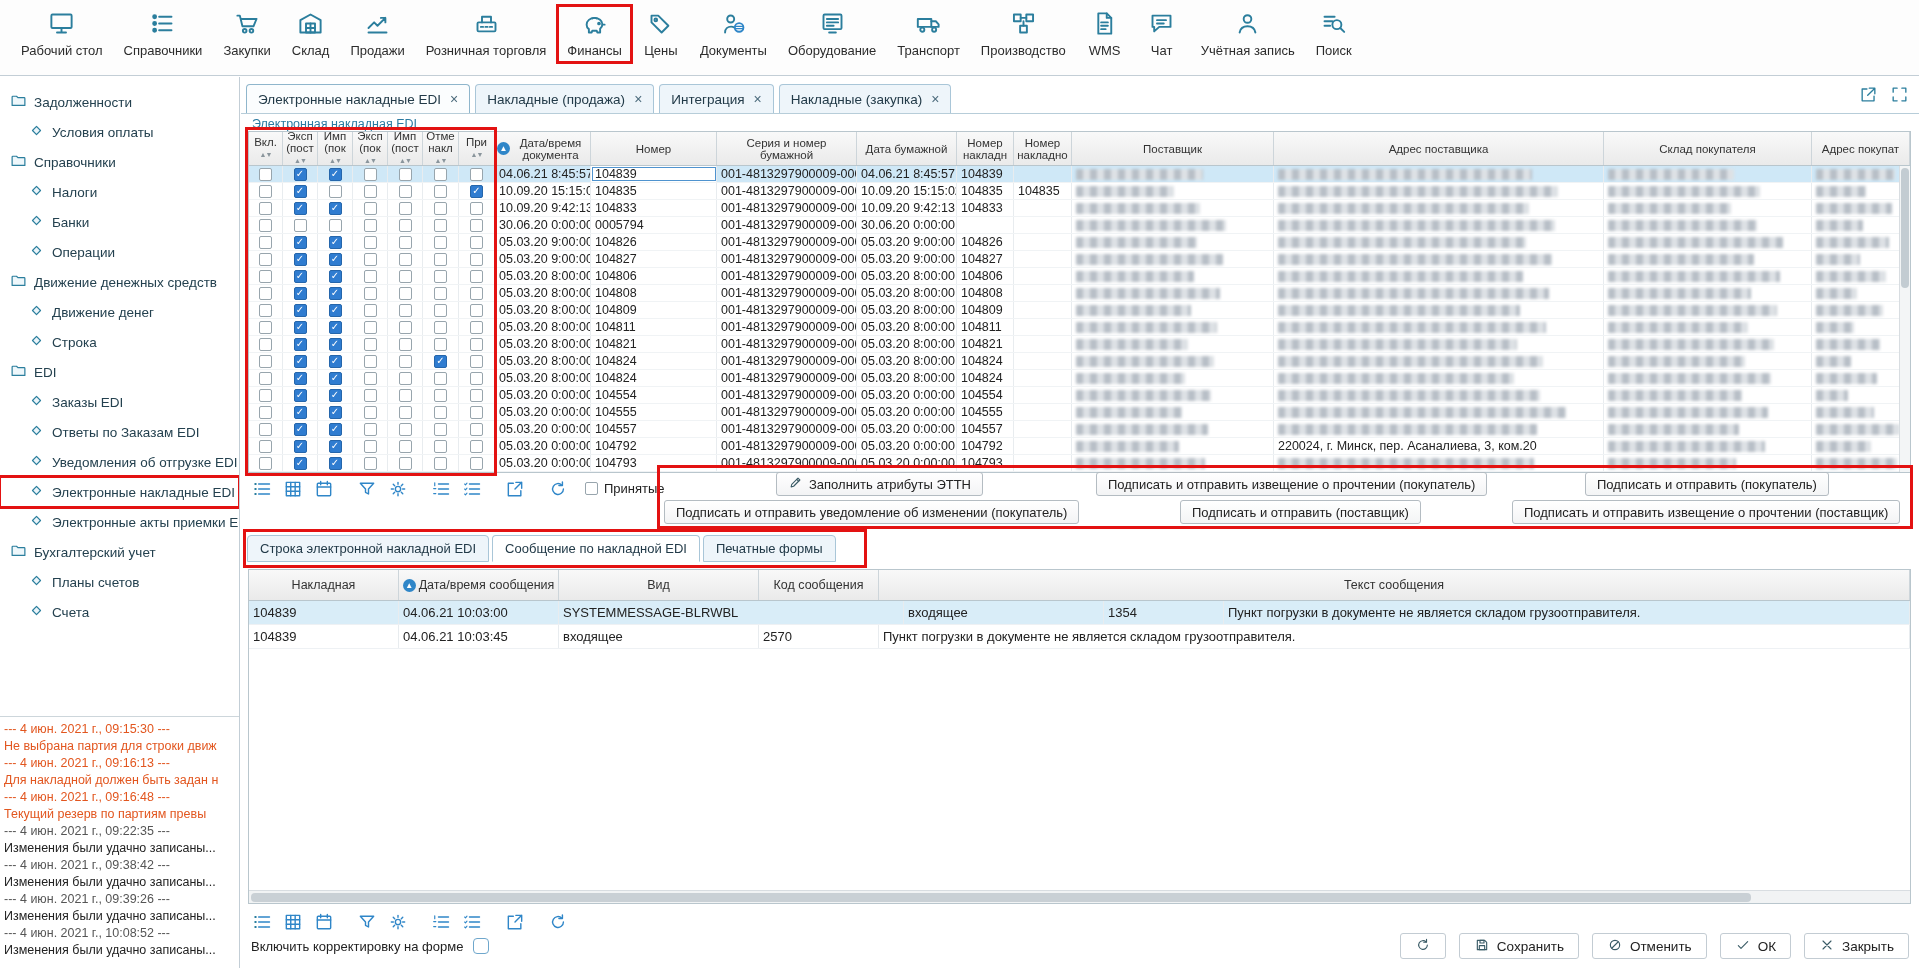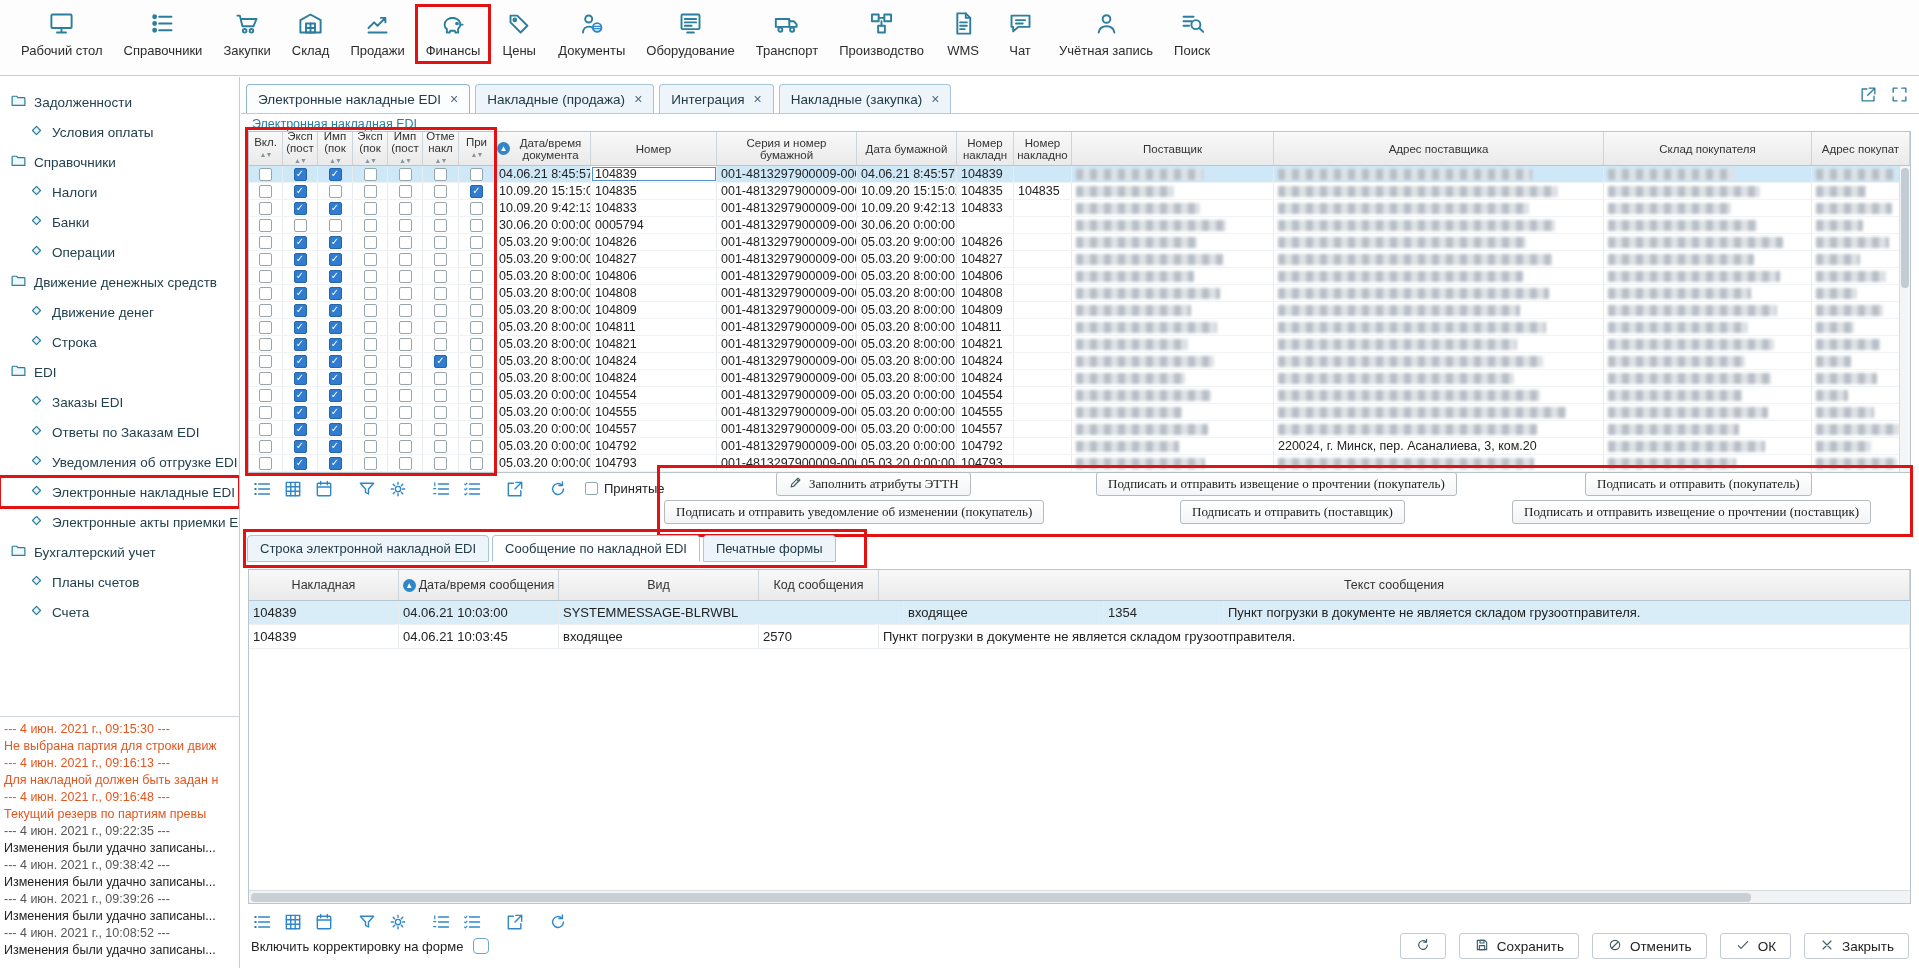--- a/index.html
+++ b/index.html
@@ -72,22 +72,22 @@
   .vthumb { position:absolute; left:1px; right:1px; top:2px; height:120px;
     background:#c3ccd2; border-radius:4px; }
   
   .list-toolbar { position:absolute; left:10px; display:flex; gap:9px; align-items:center; }
   #toolbar1 { top:401px; } #toolbar2 { top:834px; }
   .lt-icon { width:22px; height:22px; display:flex; align-items:center; justify-content:center; }
   .ggap { margin-left:12px; }
   .accepted { position:absolute; left:344px; top:404px; display:flex; align-items:center;
     gap:6px; font-size:13px; }
   
-  .actions { position:absolute; left:416px; top:388px; width:1256px; height:72px;
-    border:3px solid #e31212;font-family:Liberation Serif, serif; }
+  .actions { position:absolute; left:416px; top:388px; width:1256px; height:64px;
+    border:3px solid #e31212; }
   .btn { position:absolute; height:24px; display:flex; align-items:center; gap:6px;
     background:linear-gradient(#ffffff,#f3f4f5); border:1px solid #b4bcc2; border-radius:3px;
     font-size:13px; color:#222; padding:0 11px; white-space:nowrap; }
   
   .subtabs { position:absolute; left:6px; top:455px; display:flex; gap:3px; height:30px; align-items:flex-end; }
   .subtab { padding:5px 12px; background:#eef5fa; border:1px solid #a9c6d8;
     border-radius:4px 4px 0 0; font-size:13px; color:#223a48; white-space:nowrap; }
   .subtab.active { background:#fff; border-bottom-color:#fff; }
   
   .grid2 { position:absolute; left:7px; top:492px; right:8px; height:335px;
@@ -149,20 +149,27 @@
           <path d="M8 16h8M12 12v8"></path>
         </svg></span>
       <span class="lbl">Склад</span>
     </div>
     <div class="tb-item">
       <span><svg width="27" height="27" viewBox="0 0 24 24" fill="none" stroke="#2b7e9d" stroke-width="1.7" stroke-linecap="round" stroke-linejoin="round">
           <path d="M4 16l5-5 3 3 7-7M15 7h4v4M4 20h16"></path>
         </svg></span>
       <span class="lbl">Продажи</span>
     </div>
+    <div class="tb-item">
+      <span><svg width="27" height="27" viewBox="0 0 24 24" fill="none" stroke="#2b7e9d" stroke-width="1.7" stroke-linecap="round" stroke-linejoin="round">
+          <rect x="4" y="11" width="16" height="8" rx="1"></rect>
+          <path d="M8 11V6h8v5M7 15h2M11 15h2M15 15h2"></path>
+        </svg></span>
+      <span class="lbl">Розничная торговля</span>
+    </div>
     <div class="tb-item annotated">
       <span><svg width="27" height="27" viewBox="0 0 24 24" fill="none" stroke="#2b7e9d" stroke-width="1.7" stroke-linecap="round" stroke-linejoin="round">
           <path d="M5 13c0-3.3 3-6 7-6 3.8 0 7 2.4 7 5.6 0 1.7-.8 3.1-2 4.1V20h-2.5l-.5-1.5h-4L9.5 20H7v-3C5.7 16 5 14.6 5 13z"></path>
           <path d="M10 7.5c.6-.3 1.3-.5 2-.5s1.4.2 2 .5"></path>
           <circle cx="16" cy="12" r="0.8" fill="#2b7e9d"></circle>
           <path d="M19 13h2"></path>
         </svg></span>
       <span class="lbl">Финансы</span>
     </div>
     <div class="tb-item">

